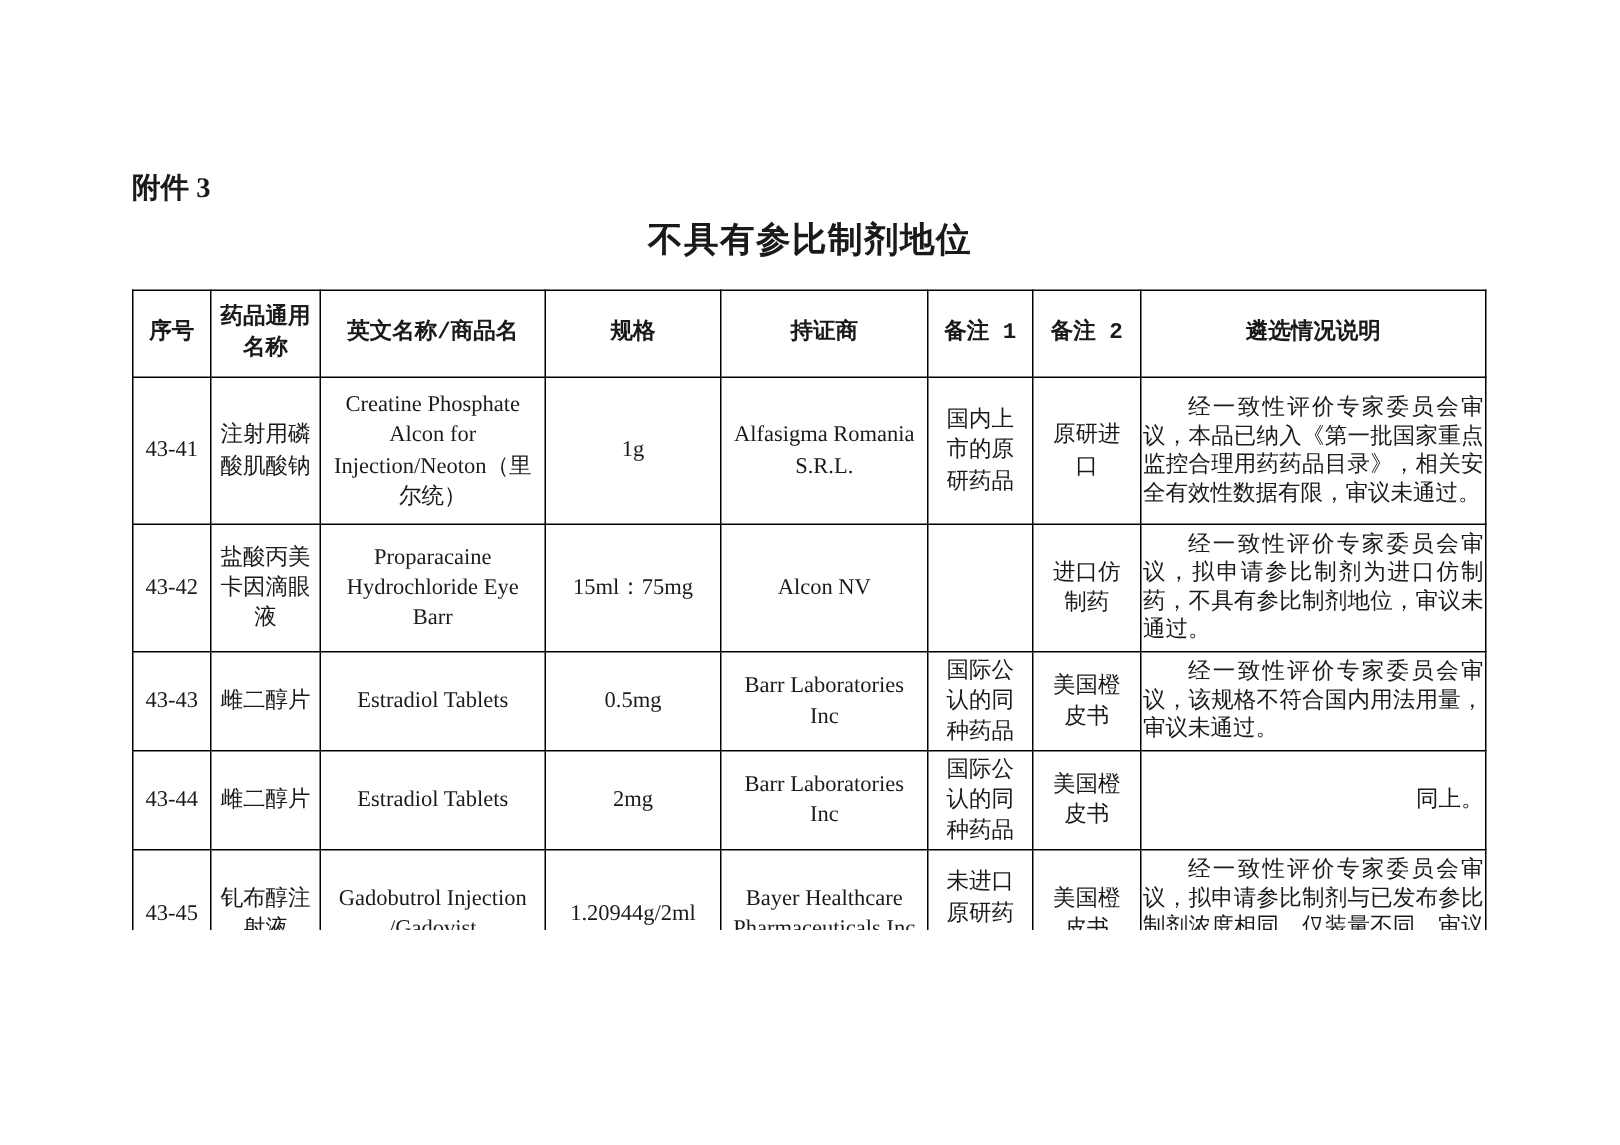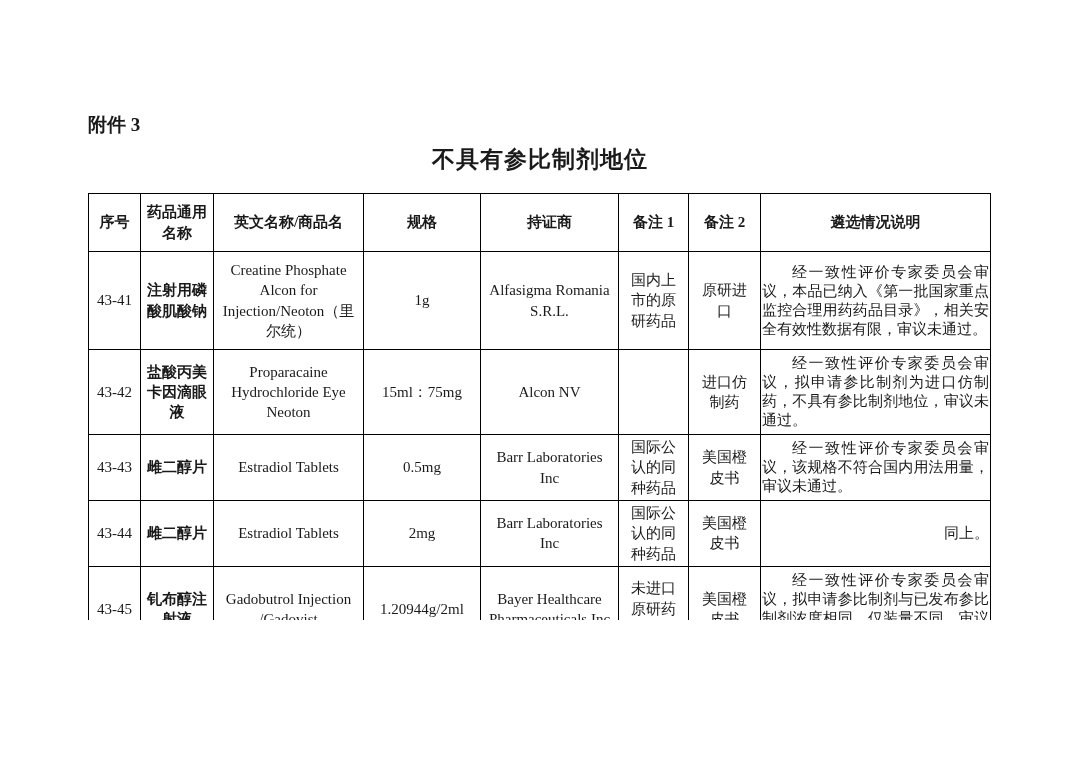--- a/index.html
+++ b/index.html
@@ -58,38 +58,38 @@
   .col-seq   { width: 52px; }
   .col-name  { width: 73px; }
   .col-eng   { width: 150px; }
   .col-spec  { width: 117px; }
   .col-hold  { width: 138px; }
   .col-note1 { width: 70px; }
   .col-note2 { width: 72px; }
   .col-desc  { width: 230px; }
 
   
-  .catalog td.cell-name  { padding: 2px 0; font-weight: bold; }
+  .catalog td.cell-name  { padding: 2px 0; }
   .catalog td.cell-note1,
   .catalog td.cell-note2 { padding: 2px 10px; }
   .catalog td.cell-hold  { padding: 2px 6px; }
 
   .catalog td.cell-desc {
     text-align: justify;
     text-indent: 2em;
     padding: 4px 1px;
     line-height: 19px;
     font-size: 15px;
   }
   .catalog td.cell-desc.center-text {
     text-align: right;
     text-indent: 0;
   }
   
-  tr.row-header { height: 58px; }
+  tr.row-header { height: 58px; font-family: Liberation Mono, monospace; }
   tr.row-1 { height: 98px; }
   tr.row-2 { height: 76px; }
   tr.row-3 { height: 58px; }
   tr.row-4 { height: 59px; }
   tr.row-5 { height: 85px; }
 
   .page-number {
     position: absolute;
     left: 0;
     top: 680px;
@@ -137,21 +137,21 @@
         <td class="cell-eng">Creatine Phosphate Alcon for Injection/Neoton（里尔统）</td>
         <td class="cell-spec">1g</td>
         <td class="cell-hold">Alfasigma Romania S.R.L.</td>
         <td class="cell-note1">国内上市的原研药品</td>
         <td class="cell-note2">原研进口</td>
         <td class="cell-desc">经一致性评价专家委员会审议，本品已纳入《第一批国家重点监控合理用药药品目录》，相关安全有效性数据有限，审议未通过。</td>
       </tr>
       <tr class="row-2">
         <td class="cell-seq">43-42</td>
         <td class="cell-name">盐酸丙美卡因滴眼液</td>
-        <td class="cell-eng">Proparacaine Hydrochloride Eye Neoton</td>
+        <td class="cell-eng">Proparacaine Hydrochloride Eye Barr</td>
         <td class="cell-spec">15ml：75mg</td>
         <td class="cell-hold">Alcon NV</td>
         <td class="cell-note1"></td>
         <td class="cell-note2">进口仿制药</td>
         <td class="cell-desc">经一致性评价专家委员会审议，拟申请参比制剂为进口仿制药，不具有参比制剂地位，审议未通过。</td>
       </tr>
       <tr class="row-3">
         <td class="cell-seq">43-43</td>
         <td class="cell-name">雌二醇片</td>
         <td class="cell-eng">Estradiol Tablets</td>

